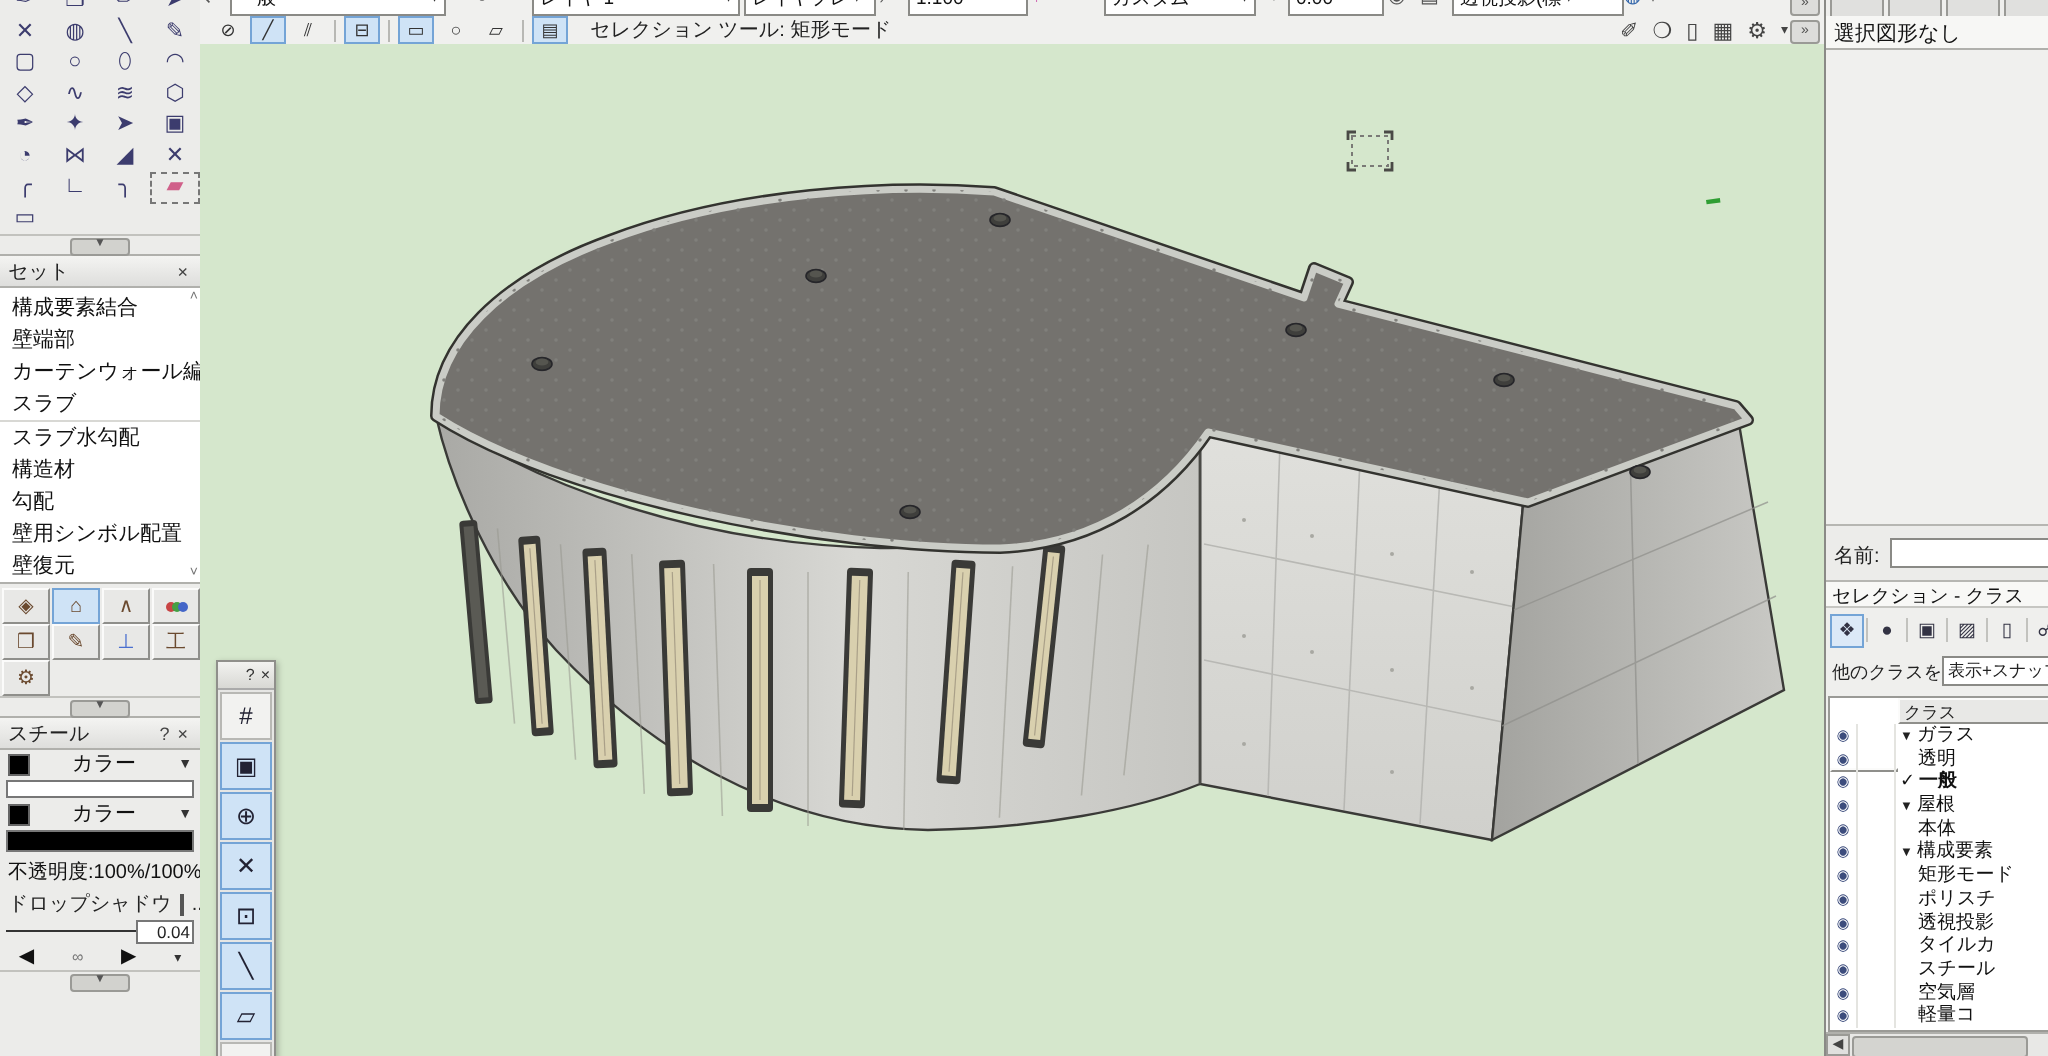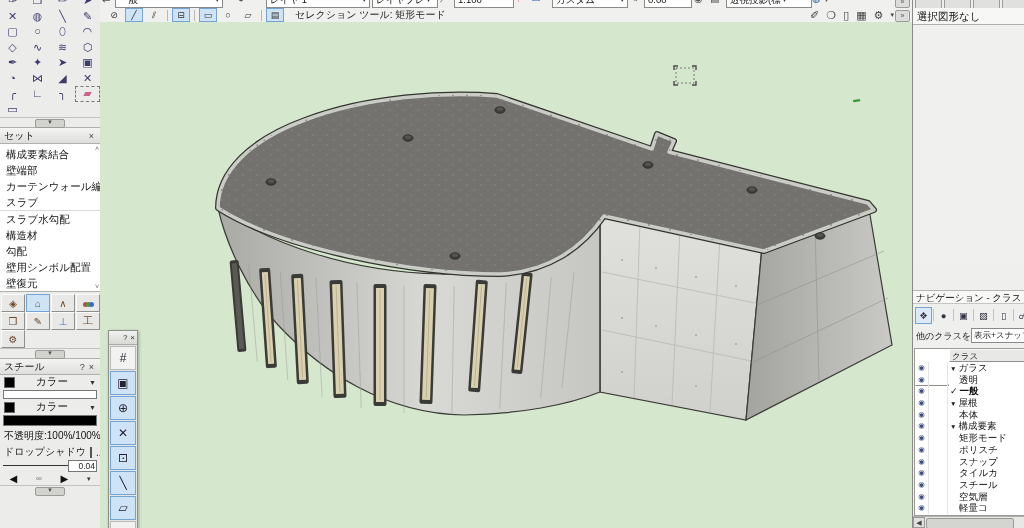--- a/index.html
+++ b/index.html
@@ -492,21 +492,25 @@
 
   <div id="rightpanel">
     <div id="rtabs">
       <div class="rtab"></div>
       <div class="rtab"></div>
       <div class="rtab"></div>
       <div class="rtab"></div>
     </div>
     <div id="objinfo">選択図形なし</div>
     <div id="oibody"></div>
-    <div id="navhead">ナビゲーション - クラス</div>
+    <div id="namerow">
+      <span class="lbl">名前:</span>
+      <input value="" style="">
+    </div>
+    <div id="navhead">セレクション - クラス</div>
     <div id="navicons">
         <span class="navbtn active">❖</span>
         <i class="navsep"></i>
         <span class="navbtn">●</span>
         <i class="navsep"></i>
         <span class="navbtn">▣</span>
         <i class="navsep"></i>
         <span class="navbtn">▨</span>
         <i class="navsep"></i>
         <span class="navbtn">▯</span>
@@ -559,21 +563,21 @@
      <span class="clab" style="padding-left:11px">矩形モード</span>
           </div>
           <div class="crow">
      <span class="ceye">◉</span>
      <span class="cgap"></span>
      <span class="clab" style="padding-left:11px">ポリスチ</span>
           </div>
           <div class="crow">
      <span class="ceye">◉</span>
      <span class="cgap"></span>
-     <span class="clab" style="padding-left:11px">スナップ</span>
+     <span class="clab" style="padding-left:11px">透視投影</span>
           </div>
           <div class="crow">
      <span class="ceye">◉</span>
      <span class="cgap"></span>
      <span class="clab" style="padding-left:11px">タイルカ</span>
           </div>
           <div class="crow">
      <span class="ceye">◉</span>
      <span class="cgap"></span>
      <span class="clab" style="padding-left:11px">スチール</span>

